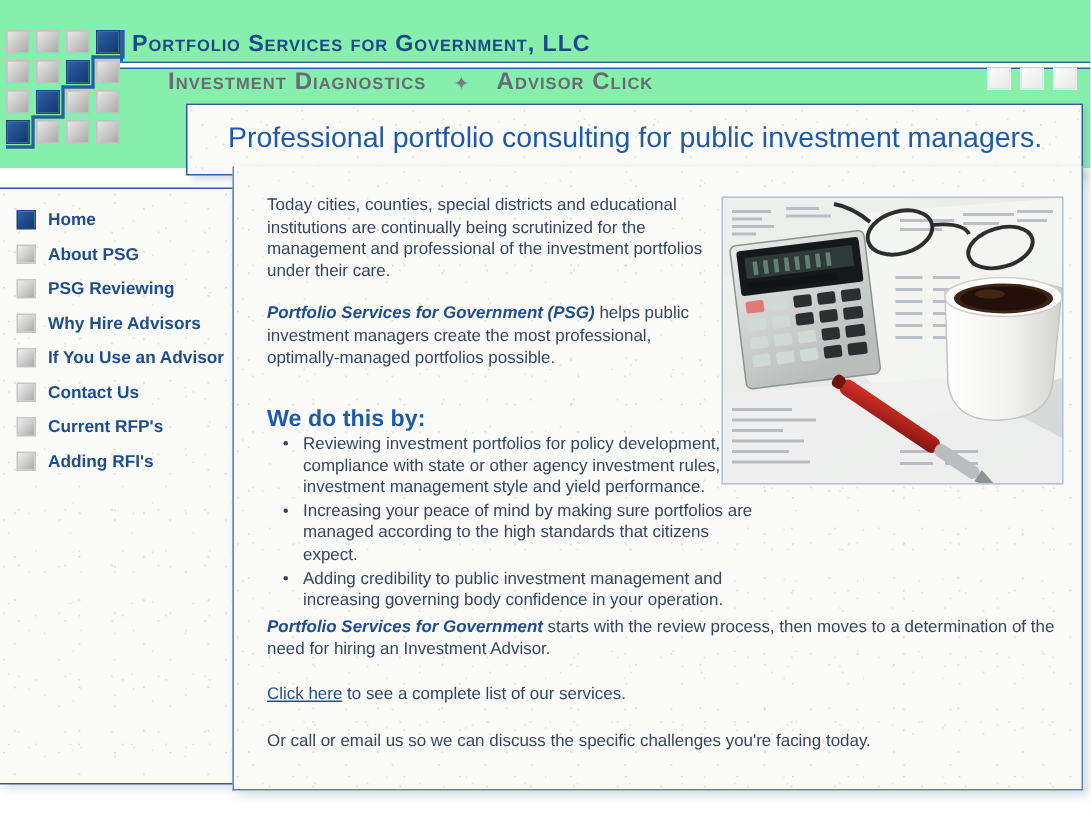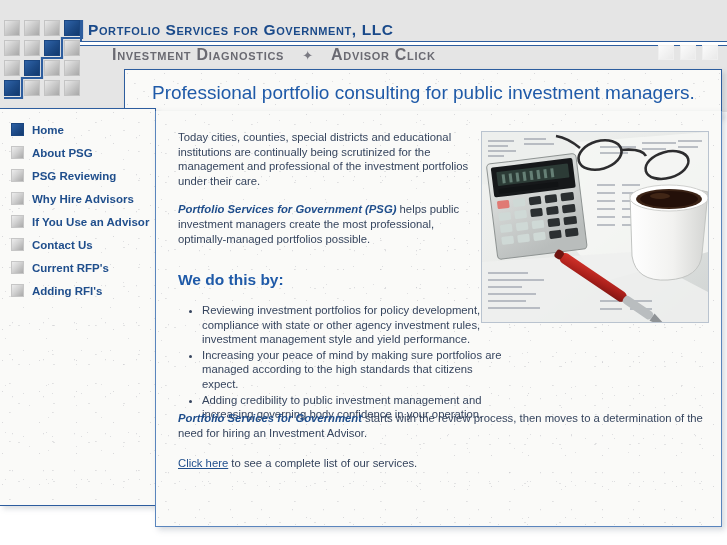--- a/index.html
+++ b/index.html
@@ -28,21 +28,21 @@
       radial-gradient(circle at 14% 88%, rgba(192,192,198,.45) 0.6px, transparent 0.7px),
       radial-gradient(circle at 54% 55%, rgba(196,198,202,.45) 0.6px, transparent 0.7px);
     background-size: 37px 31px, 43px 29px, 31px 37px, 47px 41px, 29px 43px, 53px 33px, 41px 47px, 35px 39px;
   }
 
   
   #header-area {
     position: absolute;
     left: 0; top: 0;
     width: 727px; height: 112px;
-    background: #e5e5e5;
+    background: #86efac;
   }
 
   
   #logo-grid {
     position: absolute;
     left: 4px; top: 20px;
     width: 76px; height: 80px;
   }
   #logo-grid .cell {
     position: absolute;
@@ -144,21 +144,21 @@
     margin-left: 27px;
     color: #1f5aa8;
     font-size: 19px;
     font-weight: normal;
     white-space: nowrap;
   }
 
   
   #sidebar-panel {
     position: absolute;
-    left: 0px; top: 108px;
+    left: 0px; top: 125px;
     width: 156px; height: 398px;
     border: 1px solid #2d5d9e;
     border-left: none;
     box-sizing: border-box;
     box-shadow: 3px 3px 5px rgba(120,130,145,0.25);
   }
   #sidebar-list {
     margin: 0;
     padding: 9px 0 0 0;
     list-style: none;
@@ -237,21 +237,21 @@
     position: absolute;
     left: 22px; top: 160px;
     color: #1f5aa8;
     font-size: 15.5px;
     font-weight: bold;
     margin: 0;
   }
 
   #bullets {
     position: absolute;
-    left: 22px; top: 192px;
+    left: 22px; top: 178px;
     width: 300px;
     margin: 0;
     padding-left: 24px;
     color: #36455e;
     font-size: 11.3px;
     line-height: 14.6px;
   }
   #bullets li { margin-bottom: 1px; }
 
   #closing-block {
@@ -506,16 +506,17 @@
 
     <ul id="bullets">
       <li>Reviewing investment portfolios for policy development, compliance with state or other agency investment rules, investment management style and yield performance.</li>
       <li>Increasing your peace of mind by making sure portfolios are managed according to the high standards that citizens expect.</li>
       <li>Adding credibility to public investment management and increasing governing body confidence in your operation.</li>
     </ul>
 
     <div id="closing-block">
       <p class="body-para"><span class="strong-brand">Portfolio Services for Government</span><span> starts with the review process, then moves to a determination of the need for hiring an Investment Advisor.</span></p>
       <p class="body-para"><a id="clickhere-link" href="#">Click here</a><span class="plain-text"> to see a complete list of our services.</span></p>
+      <p class="body-para">Or call or email us so we can discuss the specific challenges you're facing today.</p>
     </div>
 
   </div>
 </div>
 
 </body></html>

